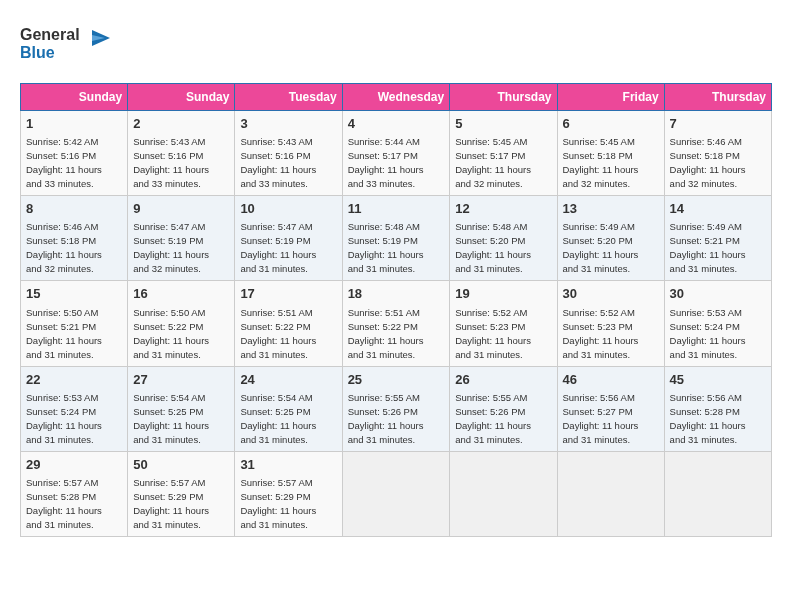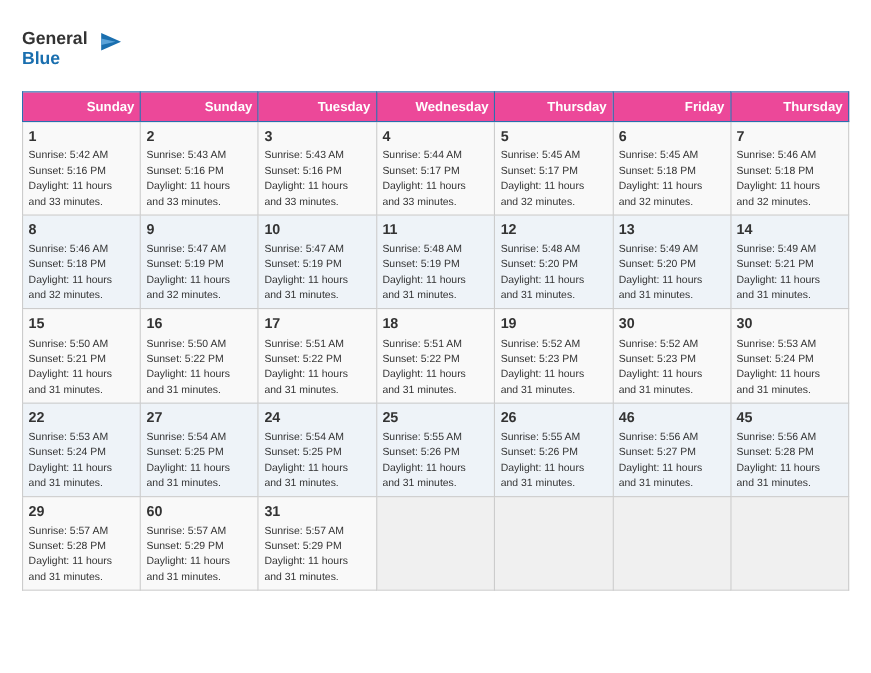--- a/index.html
+++ b/index.html
@@ -138,21 +138,21 @@
         <td><span class="day-num">22</span><span class="day-info">Sunrise: 5:53 AM<br>Sunset: 5:24 PM<br>Daylight: 11 hours<br>and 31 minutes.</span></td>
         <td><span class="day-num">27</span><span class="day-info">Sunrise: 5:54 AM<br>Sunset: 5:25 PM<br>Daylight: 11 hours<br>and 31 minutes.</span></td>
         <td><span class="day-num">24</span><span class="day-info">Sunrise: 5:54 AM<br>Sunset: 5:25 PM<br>Daylight: 11 hours<br>and 31 minutes.</span></td>
         <td><span class="day-num">25</span><span class="day-info">Sunrise: 5:55 AM<br>Sunset: 5:26 PM<br>Daylight: 11 hours<br>and 31 minutes.</span></td>
         <td><span class="day-num">26</span><span class="day-info">Sunrise: 5:55 AM<br>Sunset: 5:26 PM<br>Daylight: 11 hours<br>and 31 minutes.</span></td>
         <td><span class="day-num">46</span><span class="day-info">Sunrise: 5:56 AM<br>Sunset: 5:27 PM<br>Daylight: 11 hours<br>and 31 minutes.</span></td>
         <td><span class="day-num">45</span><span class="day-info">Sunrise: 5:56 AM<br>Sunset: 5:28 PM<br>Daylight: 11 hours<br>and 31 minutes.</span></td>
       </tr>
       <tr>
         <td><span class="day-num">29</span><span class="day-info">Sunrise: 5:57 AM<br>Sunset: 5:28 PM<br>Daylight: 11 hours<br>and 31 minutes.</span></td>
-        <td><span class="day-num">60</span><span class="day-info">Sunrise: 5:57 AM<br>Sunset: 5:29 PM<br>Daylight: 11 hours<br>and 31 minutes.</span></td>
+        <td><span class="day-num">50</span><span class="day-info">Sunrise: 5:57 AM<br>Sunset: 5:29 PM<br>Daylight: 11 hours<br>and 31 minutes.</span></td>
         <td><span class="day-num">31</span><span class="day-info">Sunrise: 5:57 AM<br>Sunset: 5:29 PM<br>Daylight: 11 hours<br>and 31 minutes.</span></td>
         <td class="empty"></td>
         <td class="empty"></td>
         <td class="empty"></td>
         <td class="empty"></td>
       </tr>
     </tbody>
 </table>
 
 </body></html>

